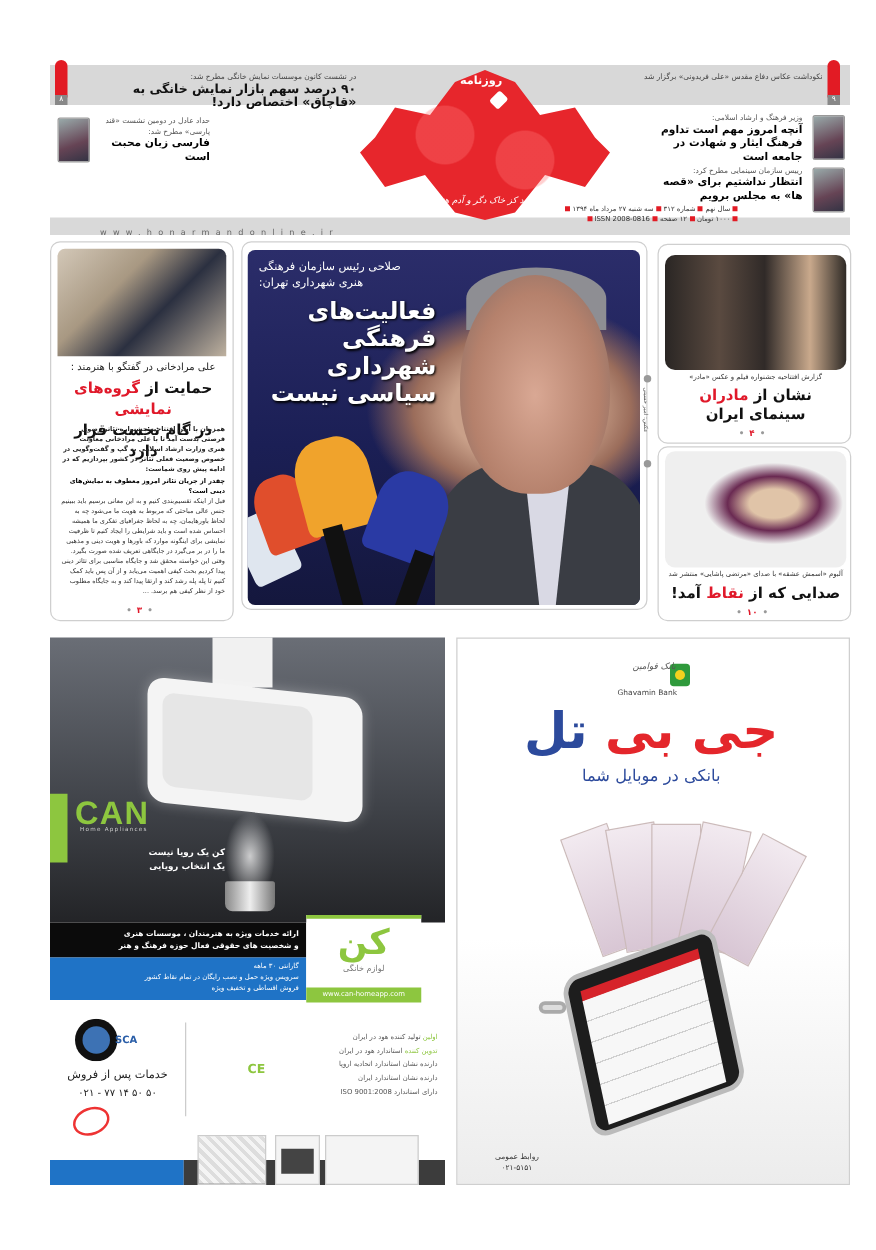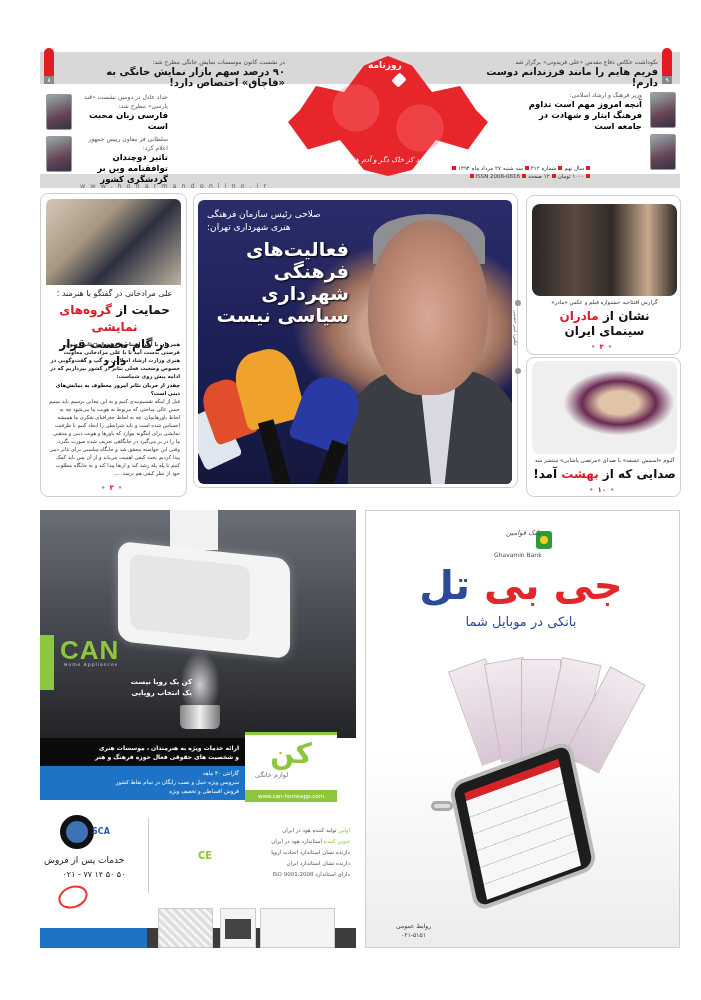--- a/index.html
+++ b/index.html
@@ -98,26 +98,26 @@
   .can-photo { position: absolute; left: 0; top: 0; width: 316px; height: 228px;
       background: linear-gradient(180deg,#6a6e76 0%,#3f4248 60%,#232427 100%); }
   .hood-chimney { position: absolute; left: 130px; top: 0; width: 48px; height: 40px; background: #f1f1f1; }
   .hood { position: absolute; left: 78px; top: 40px; width: 172px; height: 100px; background: #f4f4f4; border-radius: 14px; transform: skewY(6deg); box-shadow: 0 0 10px rgba(255,255,255,.3); }
   .hood-panel { position: absolute; left: 90px; top: 50px; width: 120px; height: 75px; background: #e6e6e6; border-radius: 10px; transform: skewY(6deg); }
   .steam { position: absolute; left: 140px; top: 140px; width: 40px; height: 70px; background: radial-gradient(ellipse, rgba(255,255,255,.75) 0%, rgba(255,255,255,0) 70%); }
   .pot { position: absolute; left: 140px; top: 195px; width: 40px; height: 24px; background: linear-gradient(90deg,#888,#eee,#777); border-radius: 2px 2px 6px 6px; }
   .can-green-tab { position: absolute; left: 0; top: 125px; width: 14px; height: 55px; background: #8dc63f; }
   .can-logo { position: absolute; left: 20px; top: 125px; font-size: 26px; font-weight: bold; color: #8dc63f; font-family: Liberation Sans, sans-serif; letter-spacing: 1px; }
   .can-sub { position: absolute; left: 24px; top: 152px; font-size: 4.5px; color: #ccc; letter-spacing: 1px; }
-  .can-slogan { position: absolute; left: 32px; top: 167px; width: 120px; color: #fff; font-size: 7px; line-height: 11px; font-weight: bold; text-align: right; }
+  .can-slogan { position: absolute; left: 20px; top: 167px; width: 120px; color: #fff; font-size: 7px; line-height: 11px; font-weight: bold; text-align: right; }
   .can-black { position: absolute; left: 0; top: 228px; width: 205px; height: 28px; background: #0b0b0b; color: #fff; font-size: 6px; line-height: 9px; padding: 5px 6px; text-align: right; font-weight: bold; }
   .can-blue { position: absolute; left: 0; top: 256px; width: 205px; height: 34px; background: #1f73c6; color: #fff; font-size: 5.5px; line-height: 9px; padding: 3px 6px; text-align: right; }
   .can-white-box { position: absolute; left: 205px; top: 222px; width: 92px; height: 70px; background: #fff; border-top: 3px solid #8dc63f; }
   .can-fa-logo { position: absolute; left: 10px; top: 2px; width: 72px; text-align: center; color: #8dc63f; font-size: 28px; font-weight: bold; }
-  .can-fa-sub { position: absolute; left: 10px; top: 36px; width: 72px; text-align: left; color: #777; font-size: 6.5px; }
+  .can-fa-sub { position: absolute; left: 10px; top: 36px; width: 72px; text-align: center; color: #777; font-size: 6.5px; }
   .can-url { position: absolute; left: 0; bottom: 0; width: 92px; height: 12px; background: #8dc63f; color: #fff; font-size: 5.5px; line-height: 12px; text-align: center; }
   .can-features { position: absolute; left: 120px; top: 315px; width: 190px; font-size: 5.5px; line-height: 11px; color: #555; text-align: right; }
   .can-features .hl { color: #8dc63f; }
   .ce-mark { position: absolute; left: 158px; top: 340px; color: #8dc63f; font-size: 10px; font-weight: bold; }
   .divider-v { position: absolute; left: 108px; top: 308px; width: 1px; height: 75px; background: #ccc; }
   .sca-gear { position: absolute; left: 20px; top: 305px; width: 34px; height: 34px; border-radius: 50%; background: #111; border: 5px dashed #111; }
   .sca-inner { position: absolute; left: 26px; top: 311px; width: 22px; height: 22px; border-radius: 50%; background: #3d72b4; }
   .sca-text { position: absolute; left: 52px; top: 317px; font-size: 8px; font-weight: bold; color: #2a5ea8; }
   .after-sales { position: absolute; left: 4px; top: 345px; width: 100px; text-align: center; font-size: 9px; color: #222; }
   .phone { position: absolute; left: 4px; top: 360px; width: 100px; text-align: center; font-size: 8px; color: #222; letter-spacing: 1px; }
@@ -159,46 +159,42 @@
   <div class="red-tab right"></div>
   <div class="page-num-box left">۸</div>
   <div class="page-num-box right">۹</div>
 
   <div class="hdr-story-top left rtl">
     <div class="kicker">در نشست کانون موسسات نمایش خانگی مطرح شد:</div>
     <div class="title">۹۰ درصد سهم بازار نمایش خانگی به «قاچاق» اختصاص دارد!</div>
   </div>
   <div class="hdr-story-top right rtl">
     <div class="kicker">نکوداشت عکاس دفاع مقدس «علی فریدونی» برگزار شد</div>
-    <div class="title">فریم هایم را مانند فرزندانم دوست دارم!</div>
   </div>
 
   <div class="hdr-item left" style="top:44px">
     <div class="thumb"></div>
     <div class="text rtl">
       <span>حداد عادل در دومین نشست «قند پارسی» مطرح شد:</span>
       <b>فارسی زبان محبت است</b>
     </div>
   </div>
-  <div class="hdr-item left" style="top:86px">
-    <div class="thumb"></div>
-    <div class="text rtl">
-      <span>سلطانی فر معاون رییس جمهور اعلام کرد:</span>
-      <b>تاثیر دوچندان توافقنامه وین بر گردشگری کشور</b>
-    </div>
-  </div>
   <div class="hdr-item right" style="top:42px">
     <div class="thumb"></div>
     <div class="text rtl">
       <span>وزیر فرهنگ و ارشاد اسلامی:</span>
       <b>آنچه امروز مهم است تداوم فرهنگ ایثار و شهادت در جامعه است</b>
     </div>
   </div>
   <div class="hdr-item right" style="top:84px">
     <div class="thumb"></div>
+    <div class="text rtl">
+      <span>رییس سازمان سینمایی مطرح کرد:</span>
+      <b>انتظار نداشتیم برای «قصه ها» به مجلس برویم</b>
+    </div>
   </div>
 
   <div class="logo">
     <div class="logo-bg"></div>
     <div class="logo-pattern"></div>
     <div class="logo-dot"></div>
     <div class="logo-daily">روزنامه</div>
     <div class="logo-slogan">...باید کز خاک دگر و آدم هنرشوی</div>
   </div>
 
@@ -254,21 +250,21 @@
   <div class="headline rtl" style="top:113px; text-align:center">
     <span>نشان از </span><span class="red">مادران</span><br>
     <span>سینمای ایران</span>
   </div>
   <div class="page-ref" style="left:60px; top:147px">۴</div>
 </div>
 <div class="card card-r card-r2">
   <div class="photo"></div>
   <div class="kicker rtl" style="top:99px; text-align:center">آلبوم «اسمش عشقه» با صدای «مرتضی پاشایی» منتشر شد</div>
   <div class="headline rtl" style="top:109px; text-align:center">
-    <span>صدایی که از </span><span class="red">بهشت</span><span> آمد!</span>
+    <span>صدایی که از </span><span class="red">نقاط</span><span> آمد!</span>
   </div>
   <div class="page-ref" style="left:58px; top:128px">۱۰</div>
 </div>
 
 <div class="ad-can">
   <div class="can-photo">
     <div class="hood-chimney"></div>
     <div class="hood"></div>
     <div class="hood-panel"></div>
     <div class="steam"></div>
@@ -292,21 +288,21 @@
   </div>
   <div class="can-white-box">
     <div class="can-fa-logo">کن</div>
     <div class="can-fa-sub">لوازم خانگی</div>
     <div class="can-url">www.can-homeapp.com</div>
   </div>
 
   <div class="sca-gear"></div>
   <div class="sca-inner"></div>
   <div class="sca-text">SCA</div>
-  <div class="after-sales rtl" style="text-align:left">خدمات پس از فروش</div>
+  <div class="after-sales rtl" style="text-align:center">خدمات پس از فروش</div>
   <div class="phone">۰۲۱ - ۷۷ ۱۴ ۵۰ ۵۰</div>
   <div class="stamp"></div>
   <div class="divider-v"></div>
 
   <div class="can-features rtl">
     <div><span class="hl">اولین</span><span> تولید کننده هود در ایران</span></div>
     <div><span class="hl">تدوین کننده</span><span> استاندارد هود در ایران</span></div>
     <div><span>دارنده نشان استاندارد اتحادیه اروپا</span></div>
     <div><span>دارنده نشان استاندارد ایران</span></div>
     <div><span>دارای استاندارد ISO 9001:2008</span></div>

